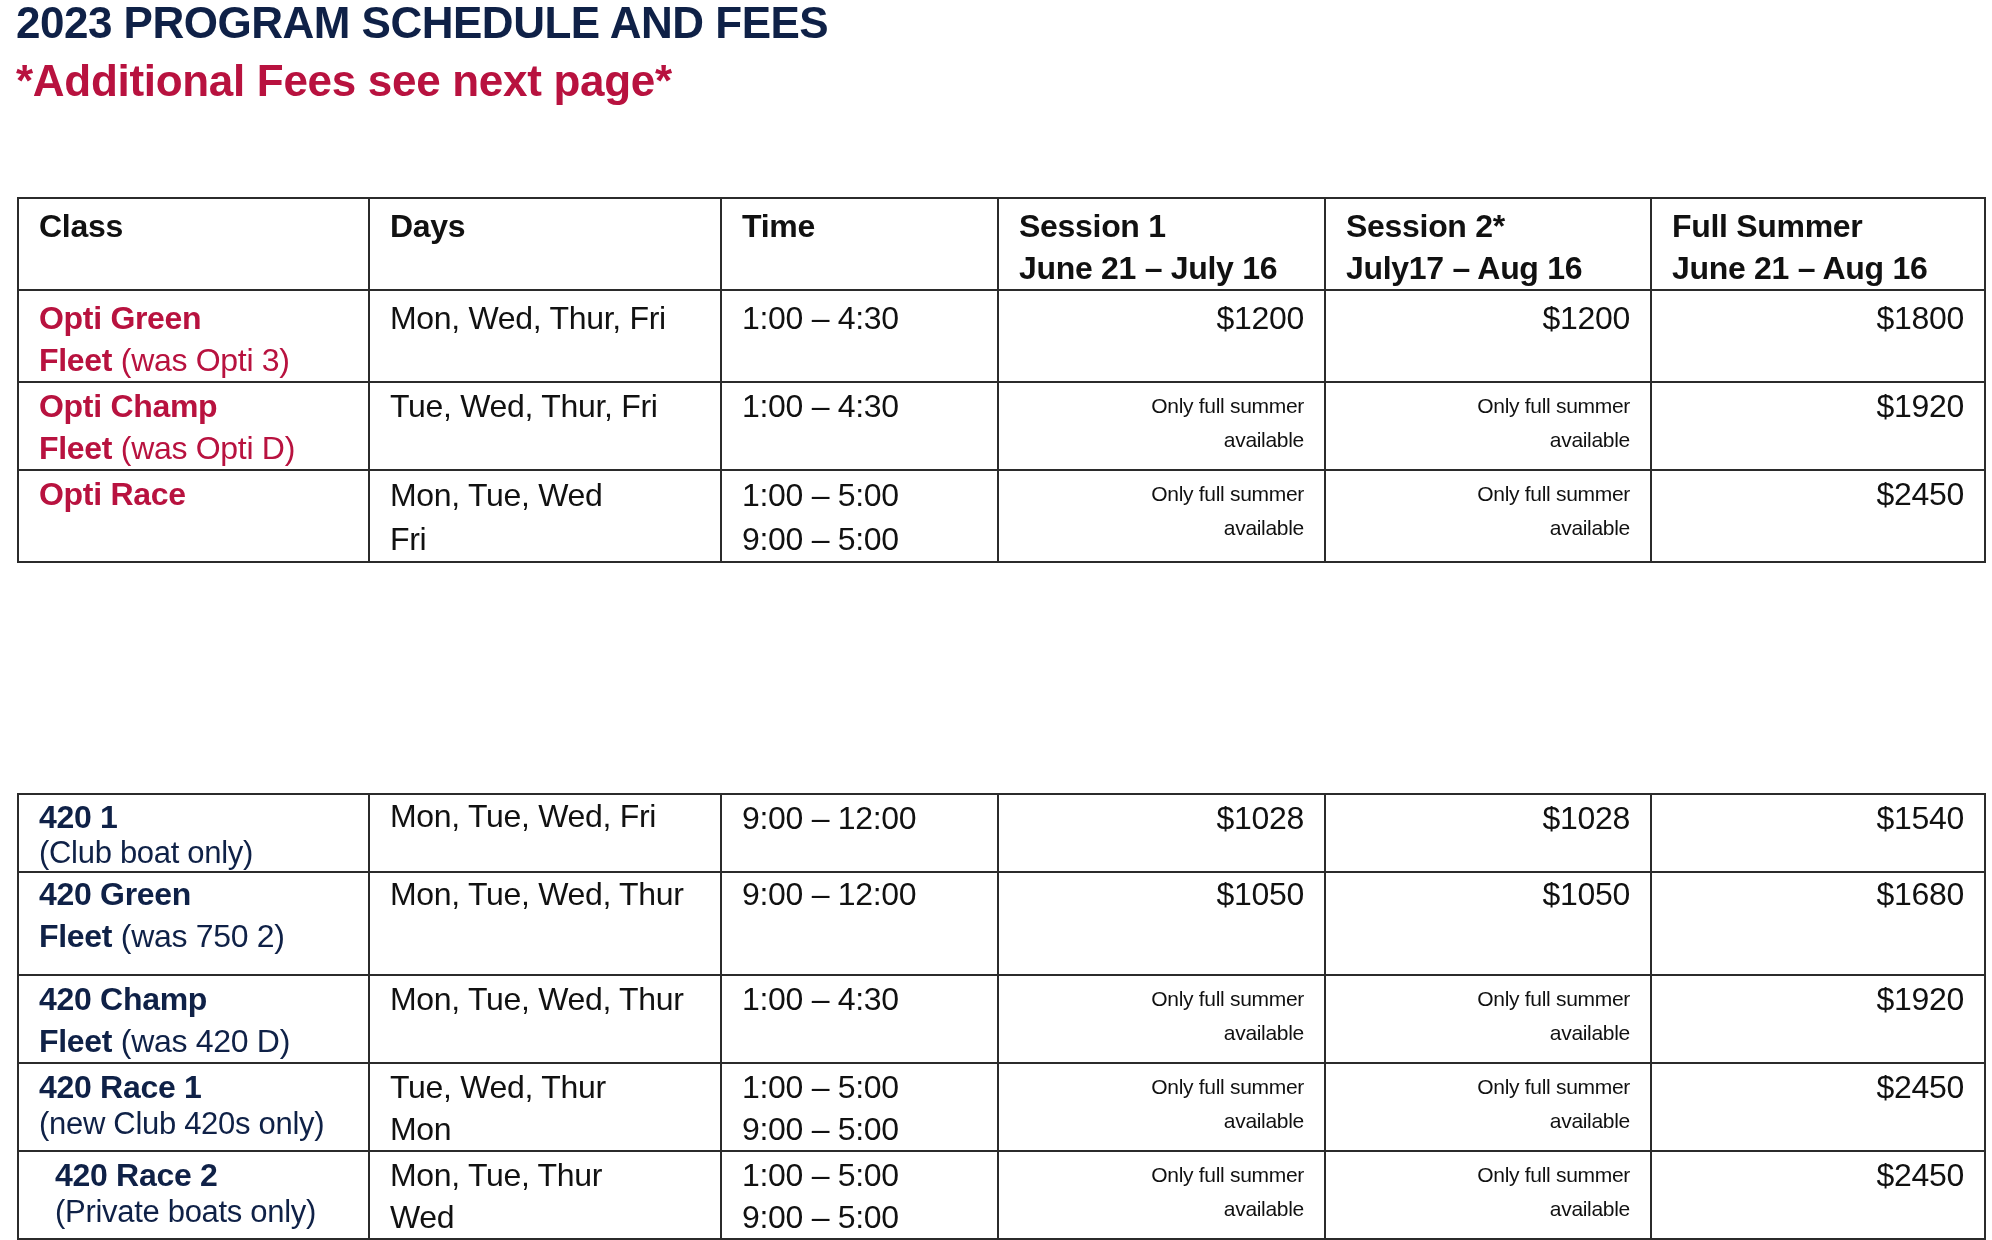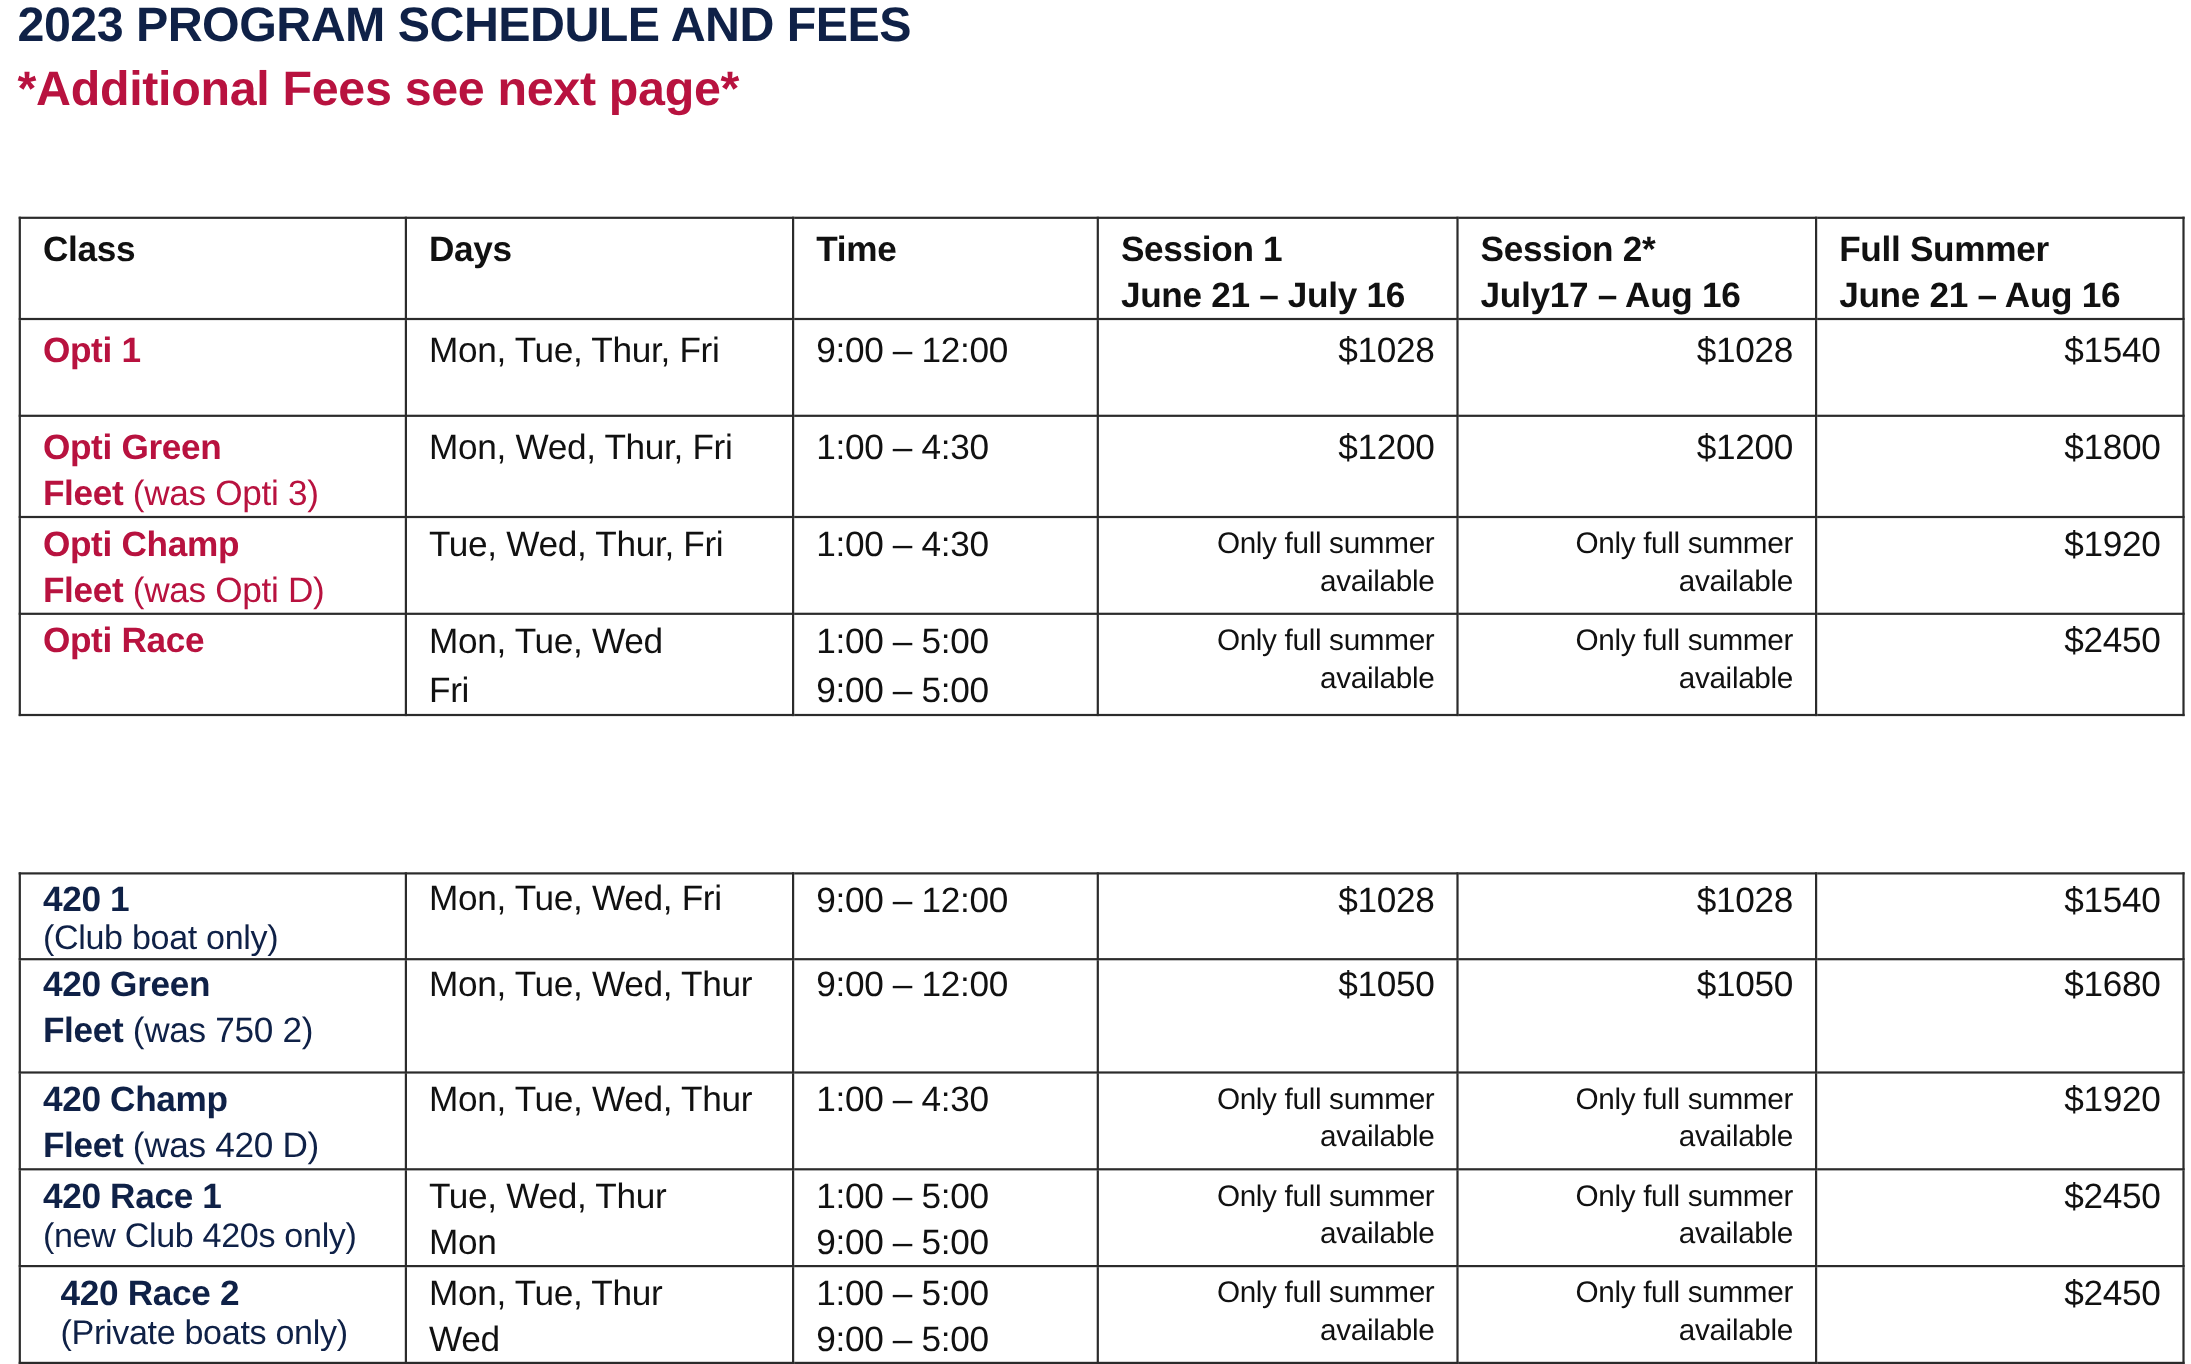--- a/index.html
+++ b/index.html
@@ -7,21 +7,21 @@
          font-family:"Liberation Sans", "DejaVu Sans", sans-serif; color:#111; }
   .title { position:absolute; left:16px; top:-2px; font-size:44px; font-weight:700;
            color:#0f2147; letter-spacing:-0.5px; white-space:nowrap; }
   .subtitle { position:absolute; left:16px; top:56px; font-size:44px; font-weight:700;
               color:#b8123f; letter-spacing:-0.3px; white-space:nowrap; }
   table { position:absolute; left:17px; border-collapse:collapse; table-layout:fixed; }
   td, th { border:2.5px solid #2b2b2b; vertical-align:top; padding:0; }
   .cell { padding:6px 20px 0 20px; font-size:32px; line-height:42px; letter-spacing:-0.3px; }
   th .cell { font-weight:700; text-align:left; color:#111; }
   .num { text-align:right; padding-right:20px; }
-  .avail { font-size:27px; line-height:34px; text-align:right; padding-top:6px; }
+  .avail { font-size:21px; line-height:34px; text-align:right; padding-top:6px; }
   .cls-red { color:#b8123f; }
   .cls-navy { color:#0f2147; }
   .b { font-weight:700; }
   .note { font-size:31px; line-height:32px; display:block; }
   .line { display:block; }
 </style>
 </head>
 <body>
 
 <div class="title">2023 PROGRAM SCHEDULE AND FEES</div>
@@ -60,40 +60,20 @@
           </div>
         </th>
     <th>
           <div class="cell">
             <span class="line">Full Summer</span>
             <span class="line">June 21 – Aug 16</span>
           </div>
         </th>
   </tr>
 
-  <tr style="height:88px;">
-    <td>
-          <div class="cell cls-red b">Opti 1</div>
-        </td>
-    <td>
-          <div class="cell">Mon, Tue, Thur, Fri</div>
-        </td>
-    <td>
-          <div class="cell">9:00 – 12:00</div>
-        </td>
-    <td>
-          <div class="cell num">$1028</div>
-        </td>
-    <td>
-          <div class="cell num">$1028</div>
-        </td>
-    <td>
-          <div class="cell num">$1540</div>
-        </td>
-  </tr>
 
 
   <tr style="height:88px;">
     <td>
           <div class="cell cls-red" style="line-height:42px;">
       <span class="line b">Opti Green</span><span class="b">Fleet</span><span> (was Opti 3)</span>
     </div>
         </td>
     <td>
           <div class="cell">Mon, Wed, Thur, Fri</div>

